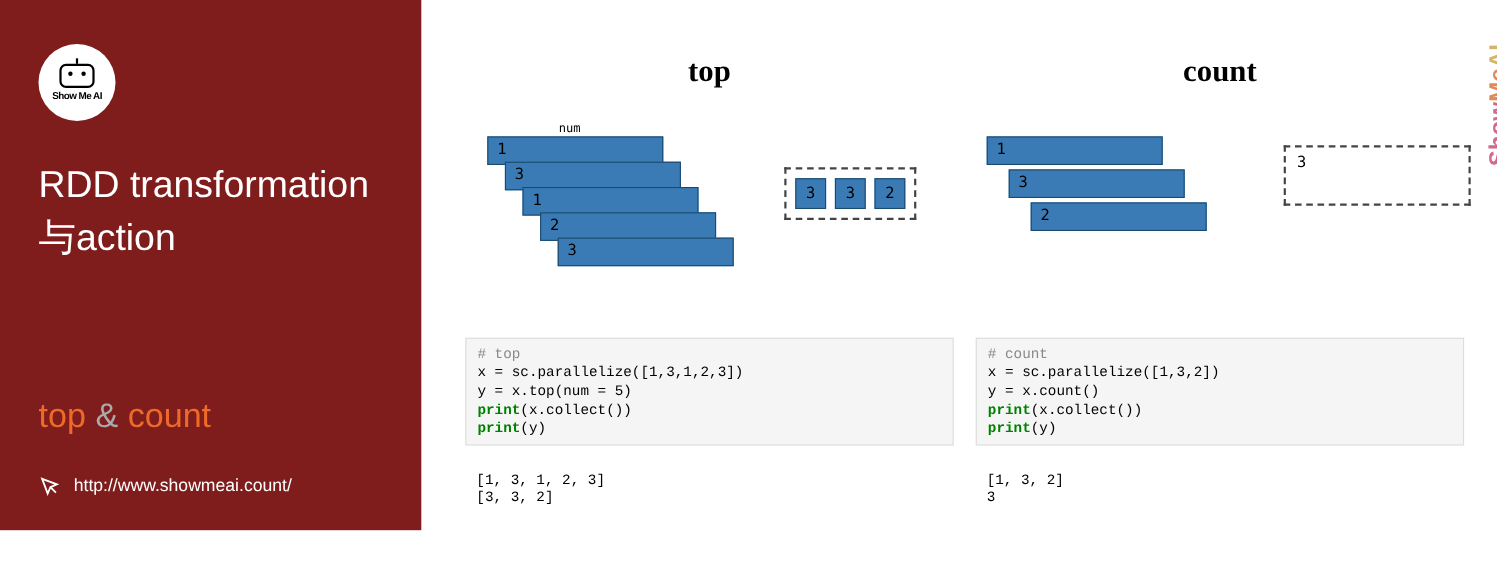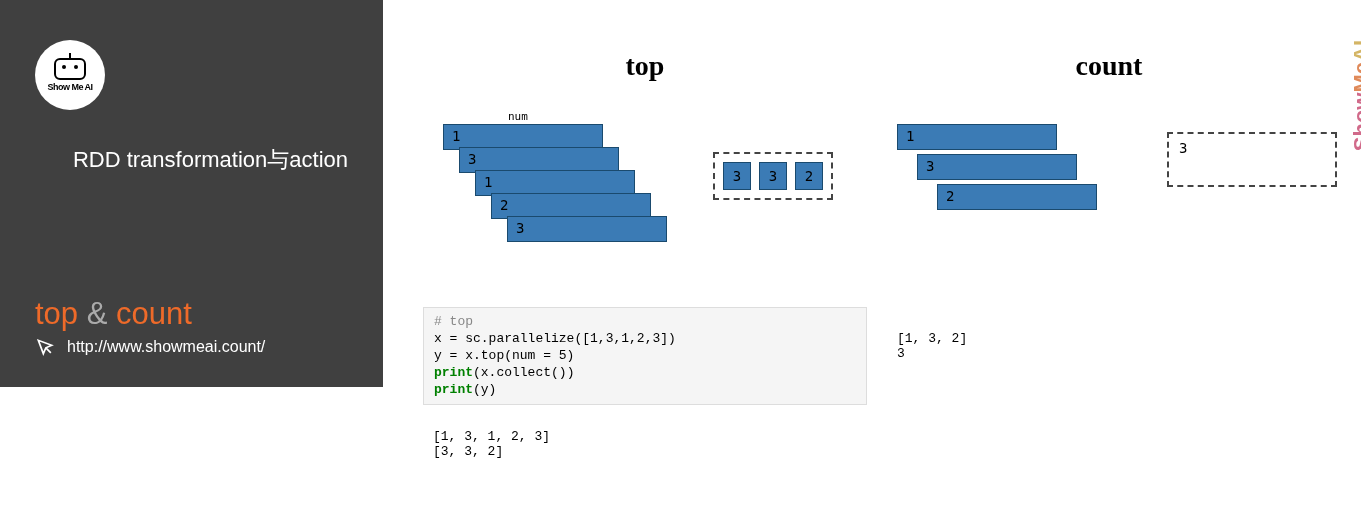--- a/index.html
+++ b/index.html
@@ -1,24 +1,24 @@
 <!DOCTYPE html>
 <html><head>
 <meta charset="utf-8">
 <style>
 * { margin: 0; padding: 0; box-sizing: border-box; }
 body { width: 1361px; height: 518px; display: flex; font-family: sans-serif; background: #fff; overflow: hidden; }
 
-.sidebar { width: 383px; height: 387px; background: #404040; color: #fff; padding: 40px 35px; position: relative; }
+.sidebar { width: 383px; height: 482px; background: #7f1d1d; color: #fff; padding: 40px 35px; position: relative; }
 .logo { width: 70px; height: 70px; background: #fff; border-radius: 50%; display: flex; flex-direction: column; align-items: center; justify-content: center; margin-bottom: 35px; }
 .logo-bot { width: 32px; height: 22px; border: 2.5px solid #000; border-radius: 6px; position: relative; }
 .logo-bot::before { content: ''; position: absolute; left: 6px; top: 5px; width: 4px; height: 4px; background: #000; border-radius: 50%; box-shadow: 12px 0 0 #000; }
 .logo-bot::after { content: ''; position: absolute; left: 50%; top: -7px; width: 2px; height: 5px; background: #000; transform: translateX(-50%); }
 .logo-text { font-size: 9px; font-weight: bold; color: #000; margin-top: 2px; letter-spacing: -0.5px; }
-.sidebar h1 { font-size: 22px; font-weight: normal; line-height: 1.4; margin-bottom: 120px; text-align: right; }
+.sidebar h1 { font-size: 34px; font-weight: normal; line-height: 1.4; margin-bottom: 120px; }
 .subtitle { font-size: 31px; font-family: Liberation Sans, sans-serif; }
 .subtitle .orange { color: #ee6a29; }
 .subtitle .amp { color: #aaa; }
 .footer { position: absolute; bottom: 30px; left: 35px; display: flex; align-items: center; gap: 12px; font-size: 16px; }
 .cursor-icon { width: 20px; height: 20px; }
 
 .content { flex: 1; position: relative; padding: 50px 30px 20px 40px; }
 .sections { display: flex; gap: 20px; }
 .section { flex: 1; }
 .section-title { font-family: 'Comic Sans MS', cursive; font-size: 28px; font-weight: bold; text-align: center; margin-bottom: 15px; }
@@ -110,19 +110,24 @@
         <div class="cards-stack" style="left:10px;top:15px;">
           <div class="card" style="left:0;top:12px;">1</div>
           <div class="card" style="left:20px;top:42px;">3</div>
           <div class="card" style="left:40px;top:72px;">2</div>
         </div>
         <div class="result-plain" style="left:280px;top:35px;">
           <span>3</span>
         </div>
       </div>
       <div class="code-block">
+        <div class="code"><span class="comment"># count</span>
+<span>x = sc.parallelize([1,3,2])</span>
+<span>y = x.count()</span>
+<span class="keyword">print</span><span>(x.collect())</span>
+<span class="keyword">print</span><span>(y)</span></div>
         <div class="output">[1, 3, 2]
 3</div>
       </div>
     </div>
   </div>
 
 </div>
 
 </body></html>

